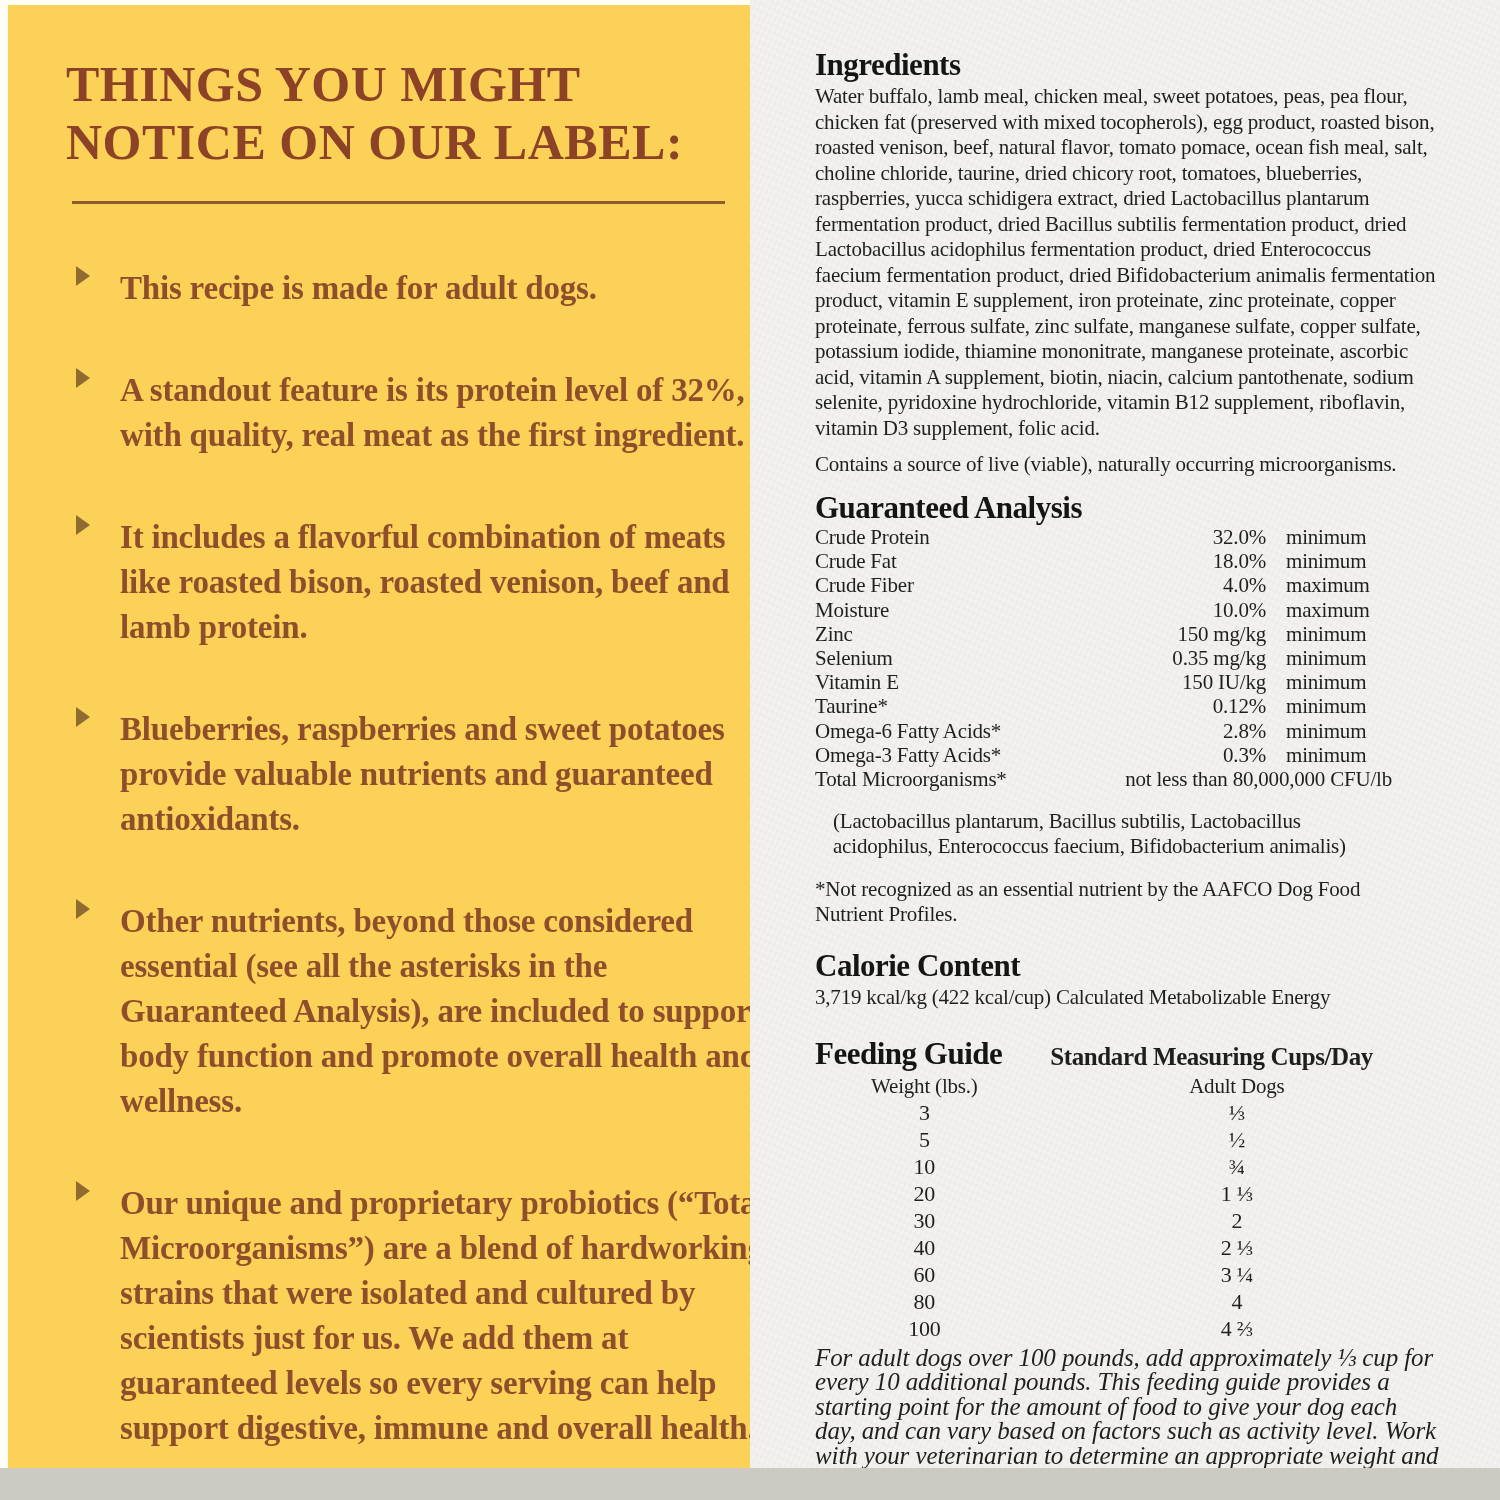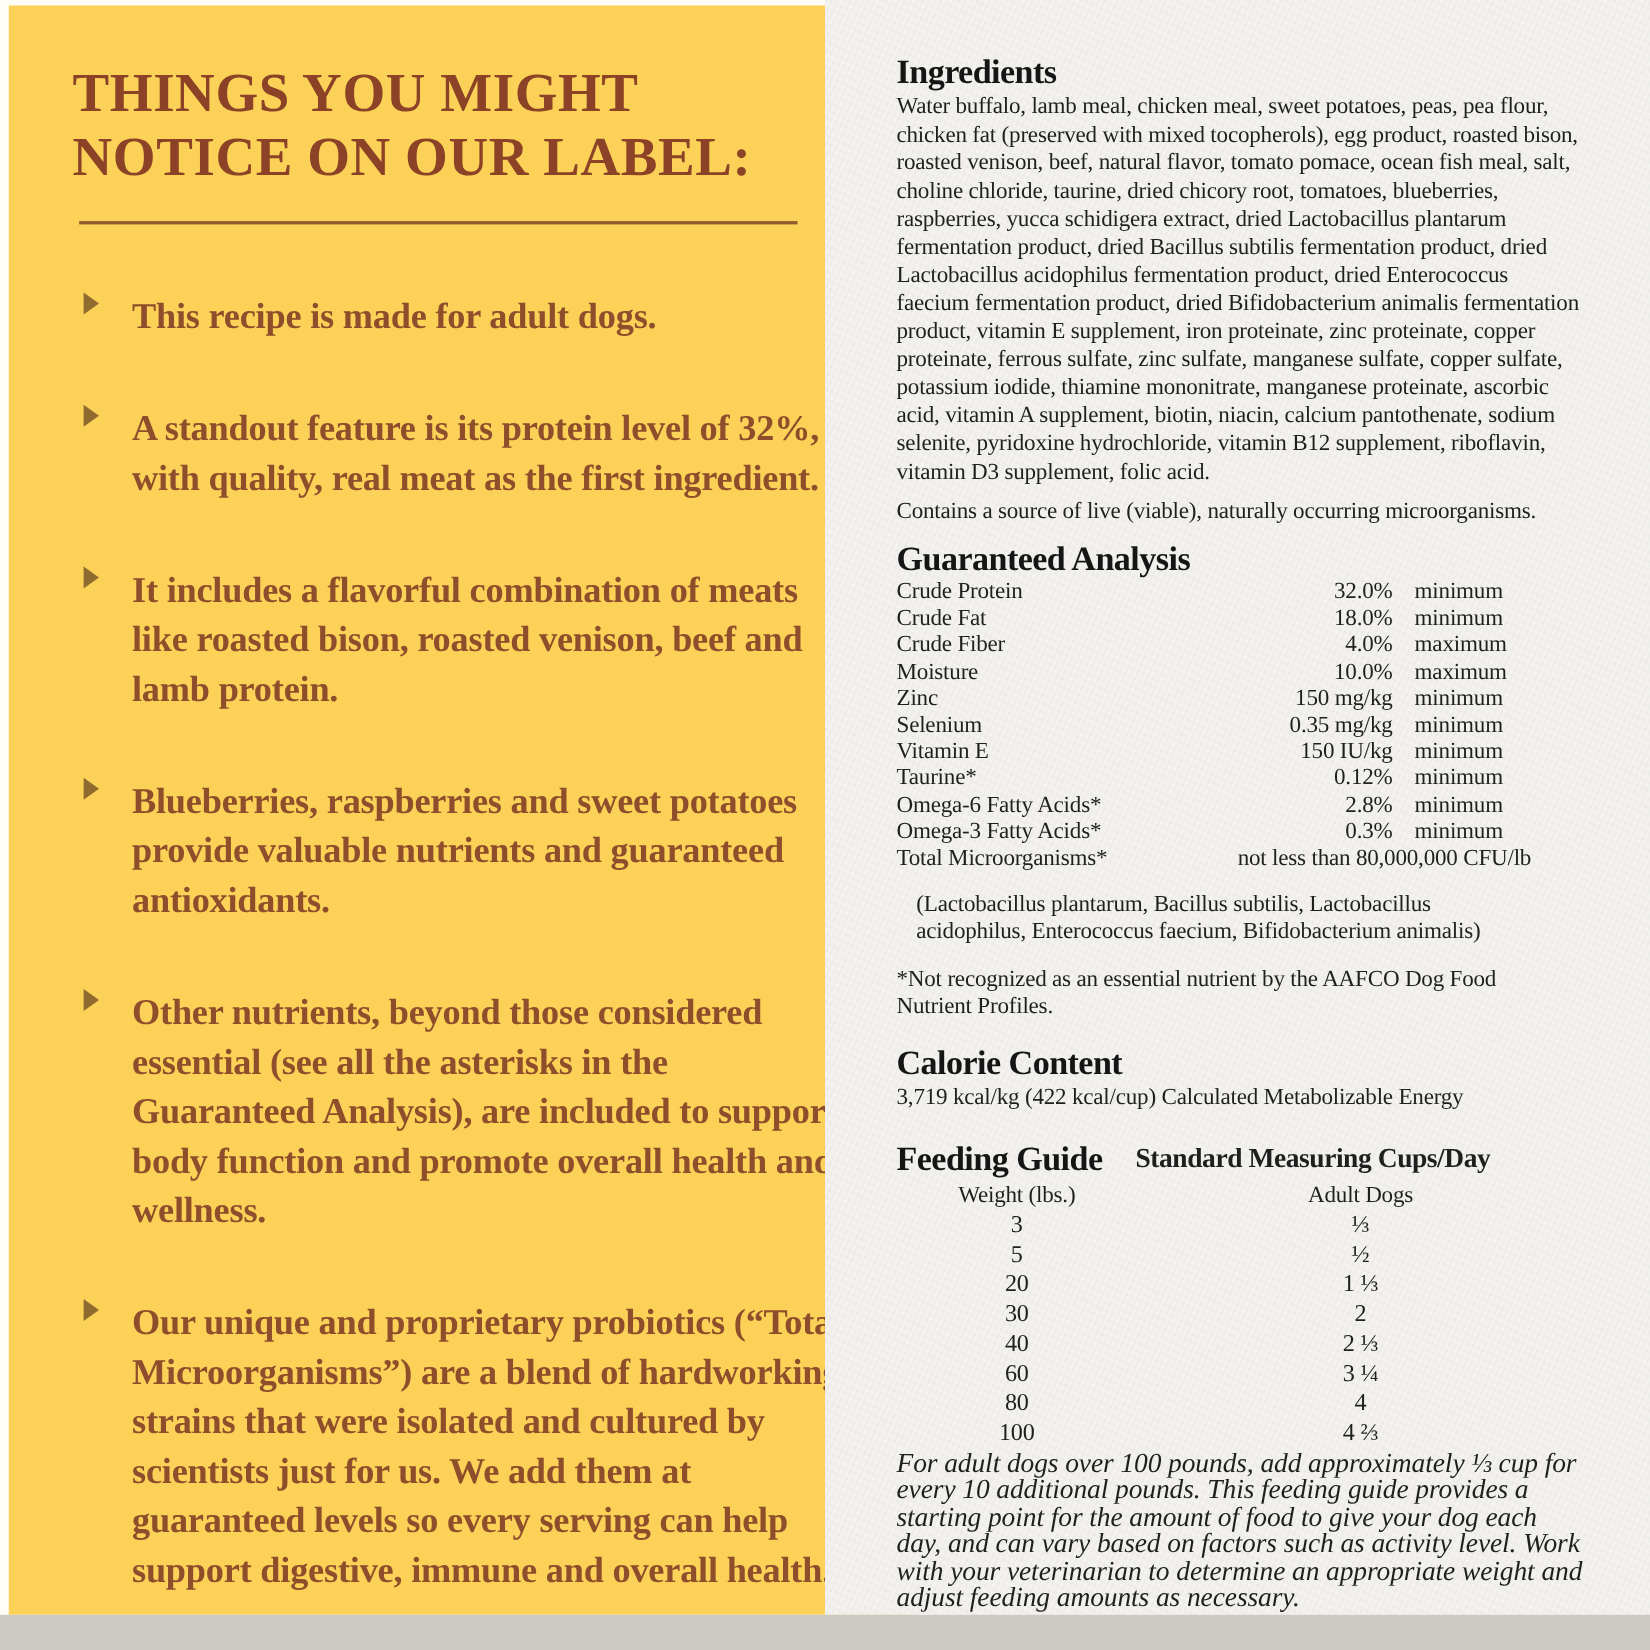--- a/index.html
+++ b/index.html
@@ -37,21 +37,21 @@
   .ga-row{display:flex;font-size:21px;line-height:24.2px;}
   .ga-label{flex:1;}
   .ga-value{width:170px;text-align:right;white-space:nowrap;}
   .ga-qual{width:106px;text-align:left;padding-left:20px;white-space:nowrap;}
   .ga-span{flex:1;text-align:right;white-space:nowrap;}
   .ga-detail{margin:18px;font-size:21px;line-height:25px;}
   .ga-footnote{margin:6px 0 0 0;font-size:21px;line-height:25px;}
 
   .cal-block{margin-top:22px;}
   .fg-block{margin-top:26px;}
-  .fg-header{display:flex;align-items:center;}
+  .fg-header{display:flex;align-items:flex-end;gap:18px;}
   .fg-sub{margin-left:30px;font-size:25px;font-weight:bold;letter-spacing:-0.4px;}
   .fg-table{width:100%;margin-top:2px;}
   .fg-cols{display:flex;font-size:21px;line-height:26px;}
   .fg-c1{width:35%;text-align:center;}
   .fg-c2{width:65%;text-align:center;}
   .fg-row{display:flex;font-size:22px;line-height:27px;}
   .fg-note{margin:4px 0 0 0;font-size:25px;line-height:24.5px;font-style:italic;letter-spacing:-0.1px;}
 
   .aafco-block{margin-top:24px;}
 
@@ -181,20 +181,24 @@
           </div>
         <div class="fg-row">
             <span class="fg-c1">3</span>
             <span class="fg-c2">⅓</span>
           </div>
         <div class="fg-row">
             <span class="fg-c1">5</span>
             <span class="fg-c2">½</span>
           </div>
         <div class="fg-row">
+            <span class="fg-c1">10</span>
+            <span class="fg-c2">¾</span>
+          </div>
+        <div class="fg-row">
             <span class="fg-c1">20</span>
             <span class="fg-c2">1 ⅓</span>
           </div>
         <div class="fg-row">
             <span class="fg-c1">30</span>
             <span class="fg-c2">2</span>
           </div>
         <div class="fg-row">
             <span class="fg-c1">40</span>
             <span class="fg-c2">2 ⅓</span>

